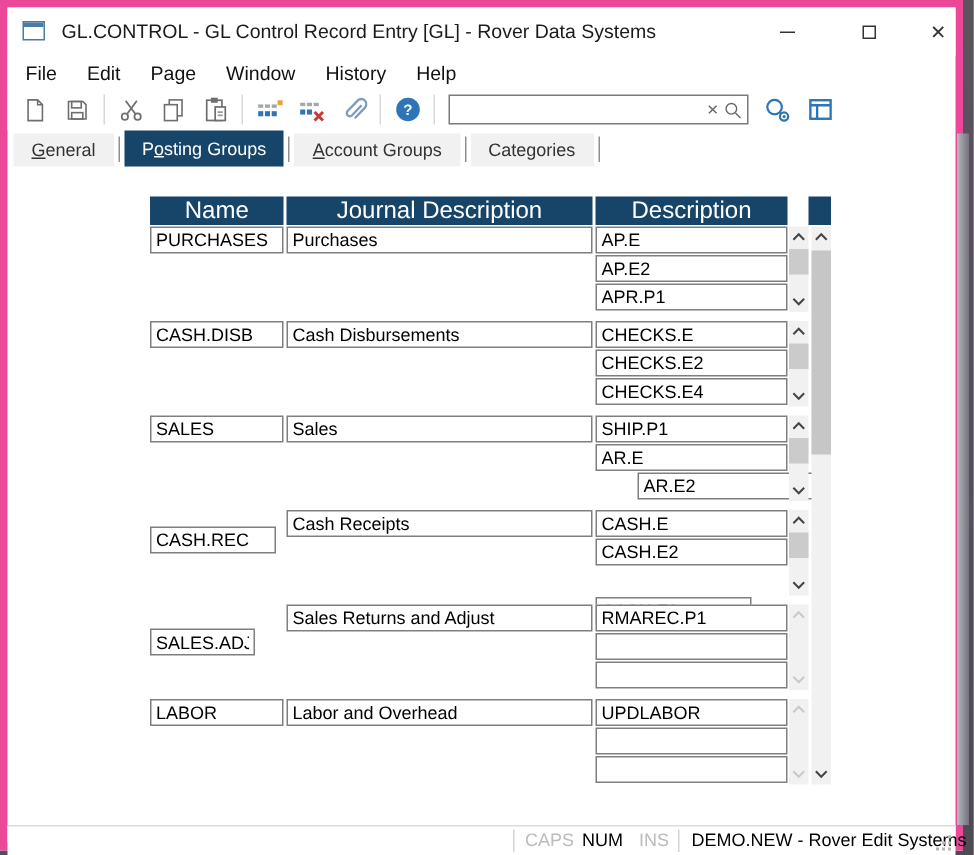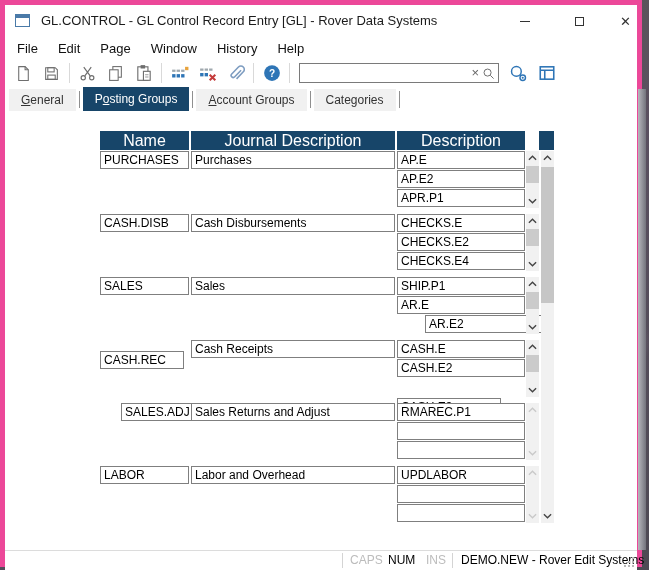--- a/index.html
+++ b/index.html
@@ -287,21 +287,21 @@
             <polyline points="1,5 5,1 9,5" fill="none" stroke="#444" stroke-width="1.5"></polyline>
           </svg>
         </div>
       <div class="sb-thumb"></div>
       <div class="sb-btn down">
           <svg width="9" height="6" viewBox="0 0 10 6">
             <polyline points="1,1 5,5 9,1" fill="none" stroke="#444" stroke-width="1.5"></polyline>
           </svg>
         </div>
     </div>
-      <input class="cell-input" readonly="" style="left: 95px; top: 398px; width: 103px; margin-left: 21px;" value="SALES.ADJ">
+      <input class="cell-input" readonly="" style="left: 95px; top: 414px; width: 70px;" value="SALES.ADJ">
       <input class="cell-input" readonly="" style="left: 186px; top: 398px; width: 204px;" value="Sales Returns and Adjust">
       <input class="cell-input" readonly="" style="left: 392px; top: 398px; width: 128px;" value="RMAREC.P1">
       <input class="cell-input" readonly="" style="left: 392px; top: 417px; width: 128px;" value="">
       <input class="cell-input" readonly="" style="left: 392px; top: 436px; width: 128px;" value="">
       <div class="row-scroll" style="top:398px">
       <div class="sb-btn up">
           <svg width="9" height="6" viewBox="0 0 10 6">
             <polyline points="1,5 5,1 9,5" fill="none" stroke="#c9c9c9" stroke-width="1.5"></polyline>
           </svg>
         </div>

